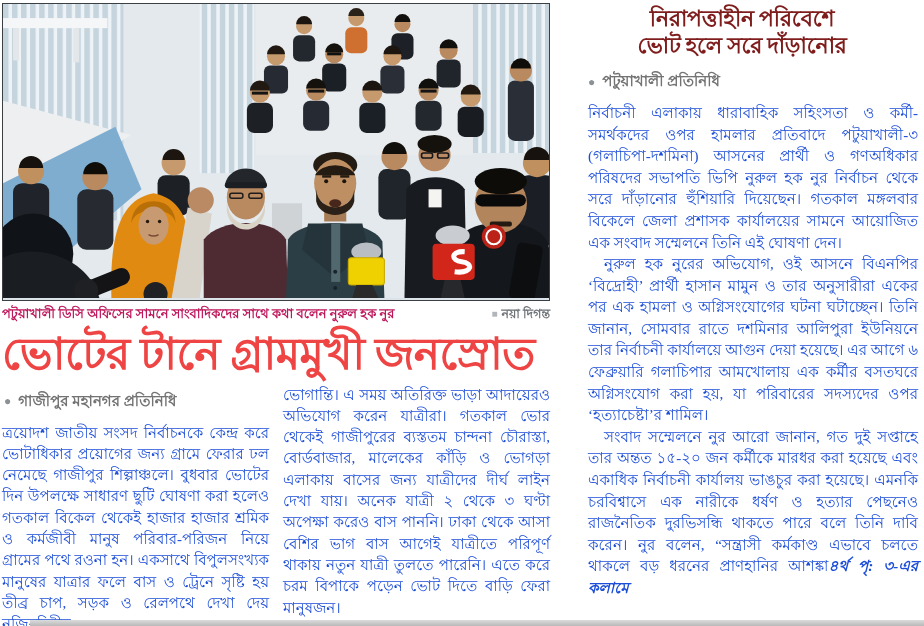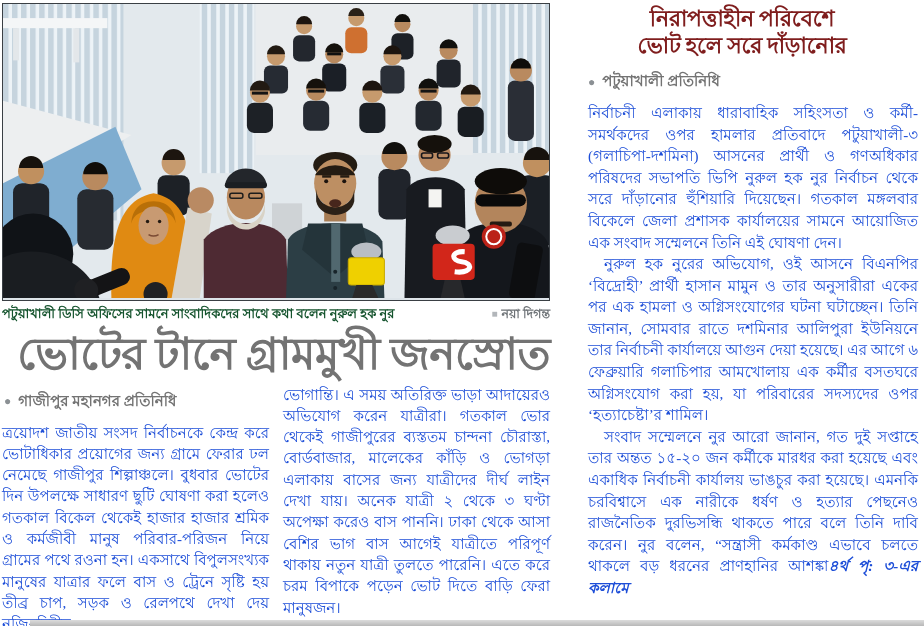--- a/index.html
+++ b/index.html
@@ -6,25 +6,25 @@
   html,body { background:#ffffff; }
   body { font-family:"Liberation Serif","DejaVu Sans",serif; color:#1c1c1c; }
   .page { position:relative; width:924px; height:626px; background:#fff; overflow:hidden;
           display:flex; gap:12px; padding:3px 2px 0 2px; }
 
   
   .left-block { width:548px; flex:0 0 548px; }
   .photo-frame { width:548px; height:298px; border:1px solid #3a3f44; background:#dde4e9; overflow:hidden; }
   .photo-frame svg { display:block; }
   .caption-row { display:flex; justify-content:space-between; align-items:baseline; margin-top:3px; }
-  .caption-text { font-size:13px; font-weight:bold; color:#14532d; white-space:nowrap; }
+  .caption-text { font-size:13px; font-weight:bold; color:#be185d; white-space:nowrap; }
   .caption-credit { font-size:12.5px; font-weight:bold; color:#6f7478; white-space:nowrap; margin-left:8px; }
   .credit-sq { color:#b2b6ba; font-size:10px; margin-right:4px; vertical-align:1px; }
-  .left-headline { font-size:44px; line-height:1.15; font-weight:700; color:#737373;
-                   text-align:right; margin:5px 0 2px 0; white-space:nowrap; letter-spacing:-0.5px; }
+  .left-headline { font-size:44px; line-height:1.15; font-weight:700; color:#ef4444;
+                   text-align:left; margin:5px 0 2px 0; white-space:nowrap; letter-spacing:-0.5px; }
   .cols { display:flex; gap:14px; margin-top:4px; }
   .col { width:267px; flex:0 0 267px; }
   .byline { display:flex; align-items:center; gap:7px; margin:4px 0 9px 2px; }
   .bullet { color:#8b9094; font-size:12px; line-height:1; }
   .byline-text { font-size:15px; font-weight:bold; color:#737373; }
   .body-text { font-size:15px; line-height:1.42; text-align:justify; color:#1d4ed8; }
   .jump-line { font-size:14.5px; line-height:1.45; text-indent:30px; margin-top:1px; }
   .jump-lead { font-weight:bold; }
   .jump-sq { color:#9aa0a4; font-size:10.5px; margin:0 4px; vertical-align:1px; }
   .jump-text { font-weight:bold; font-style:italic; }

